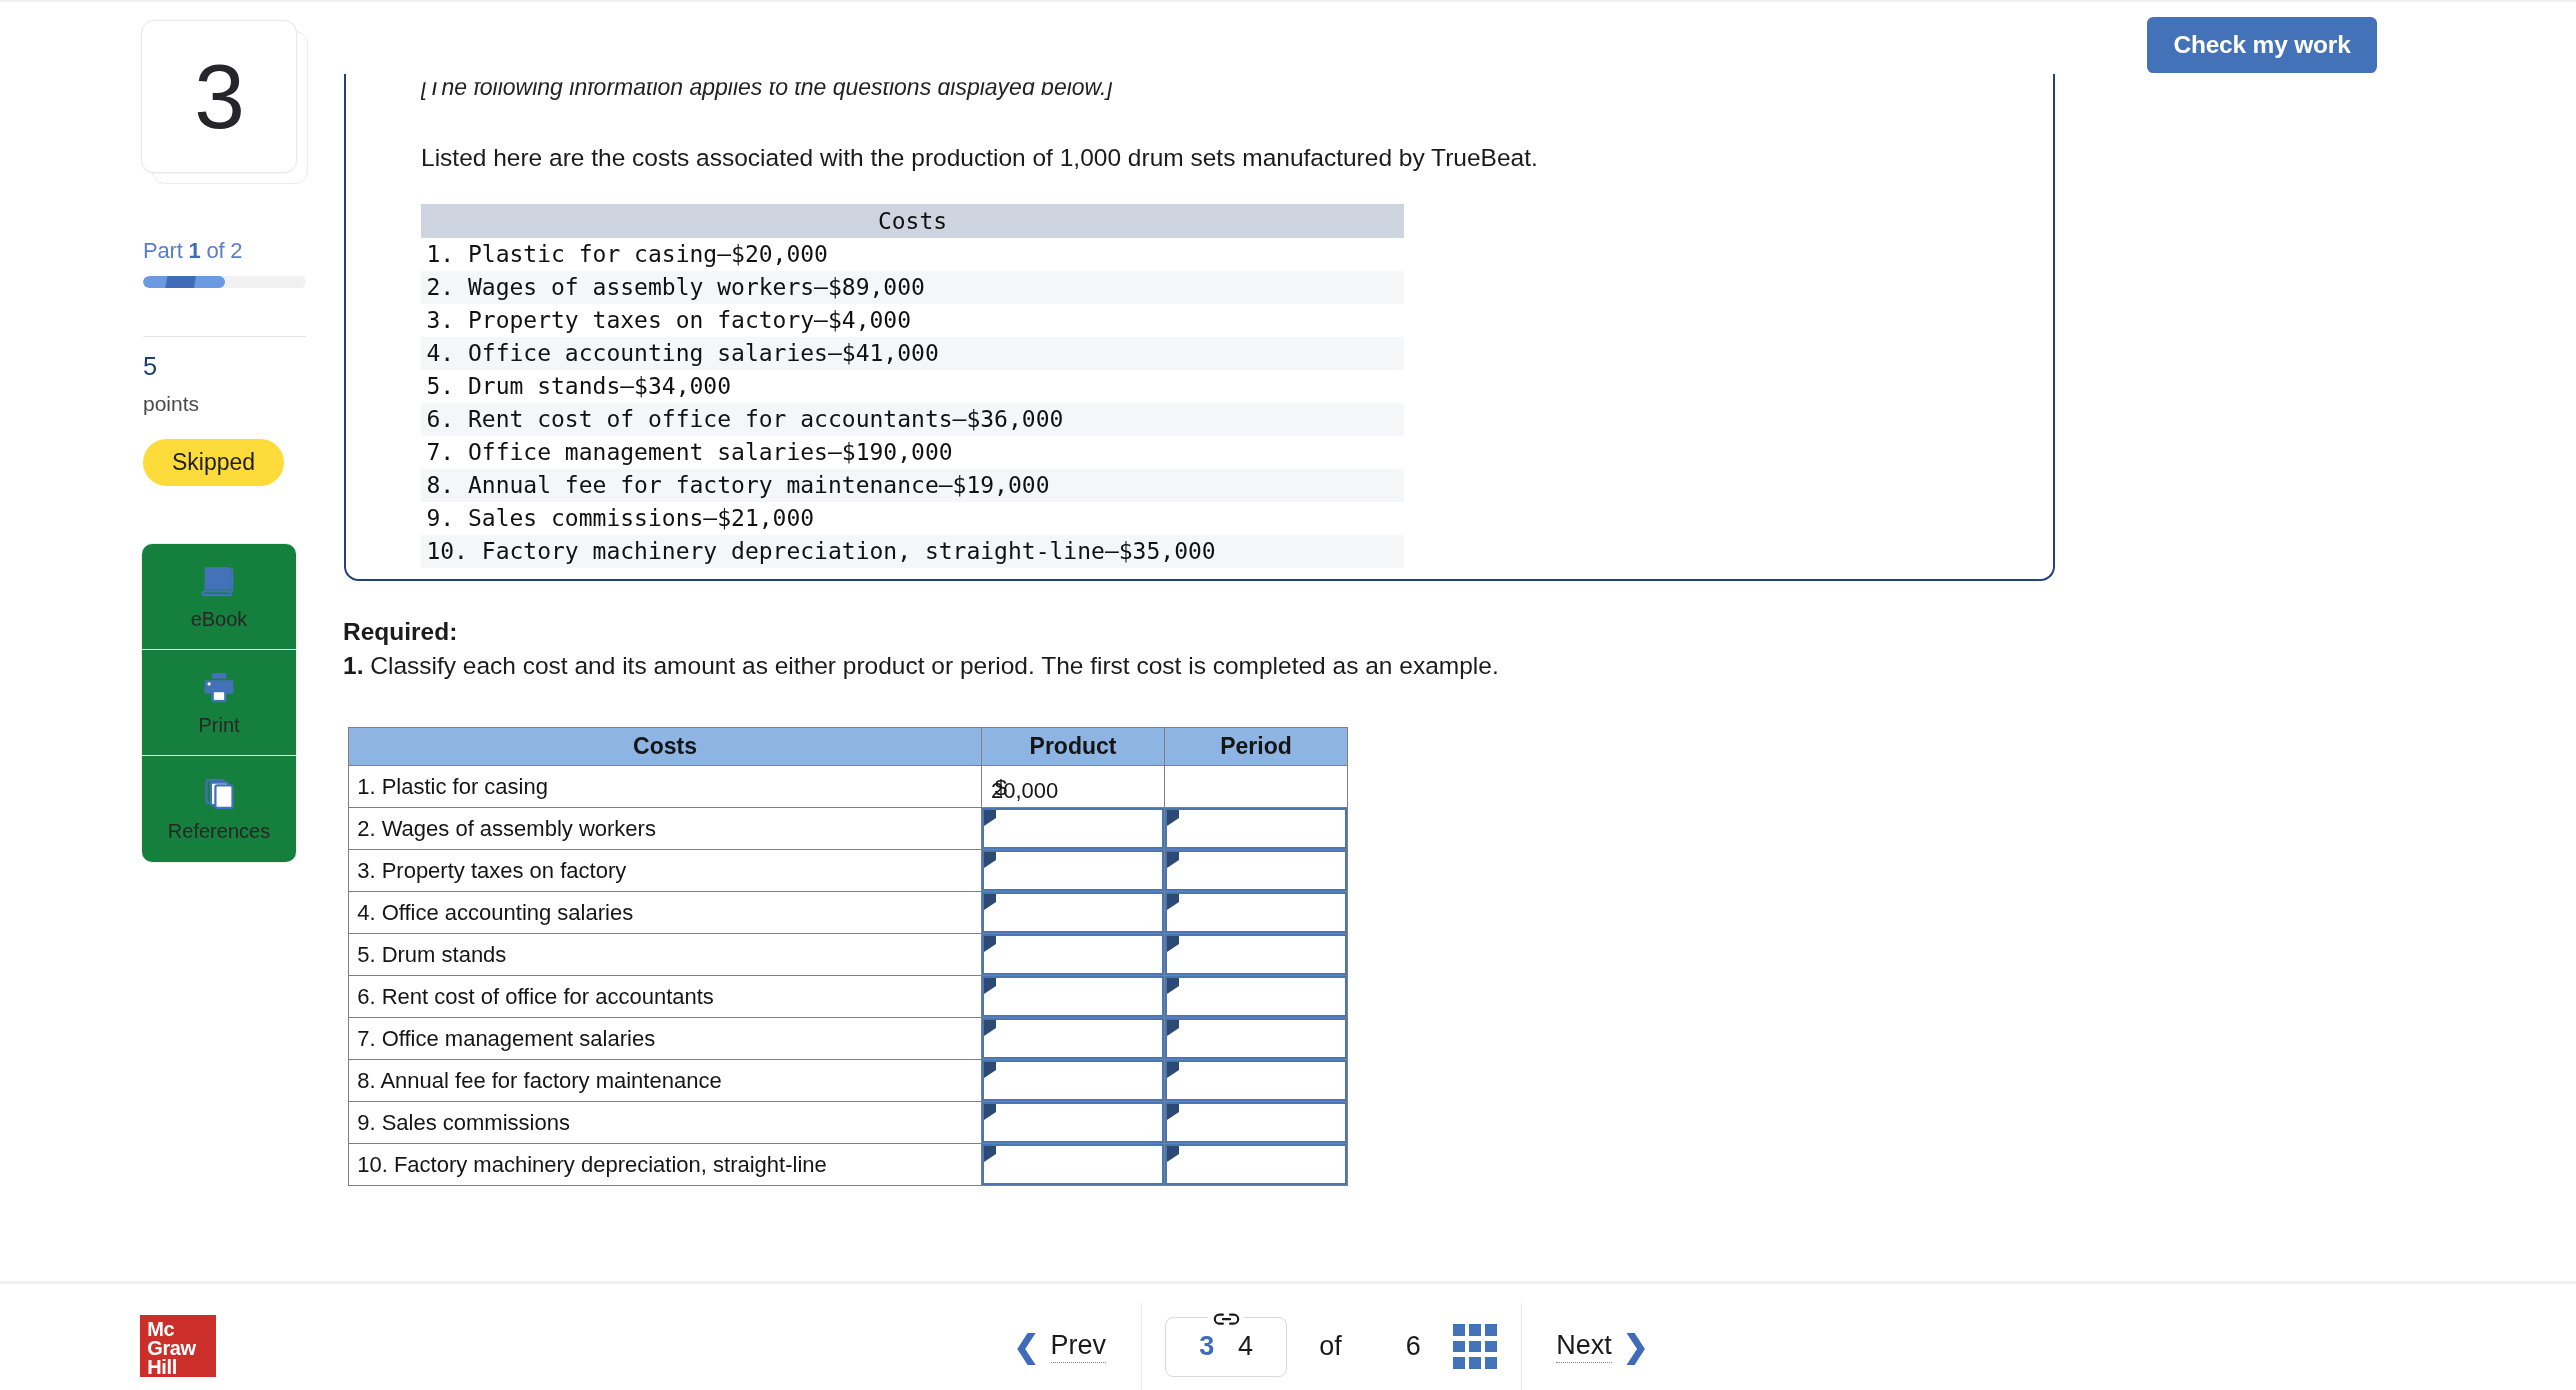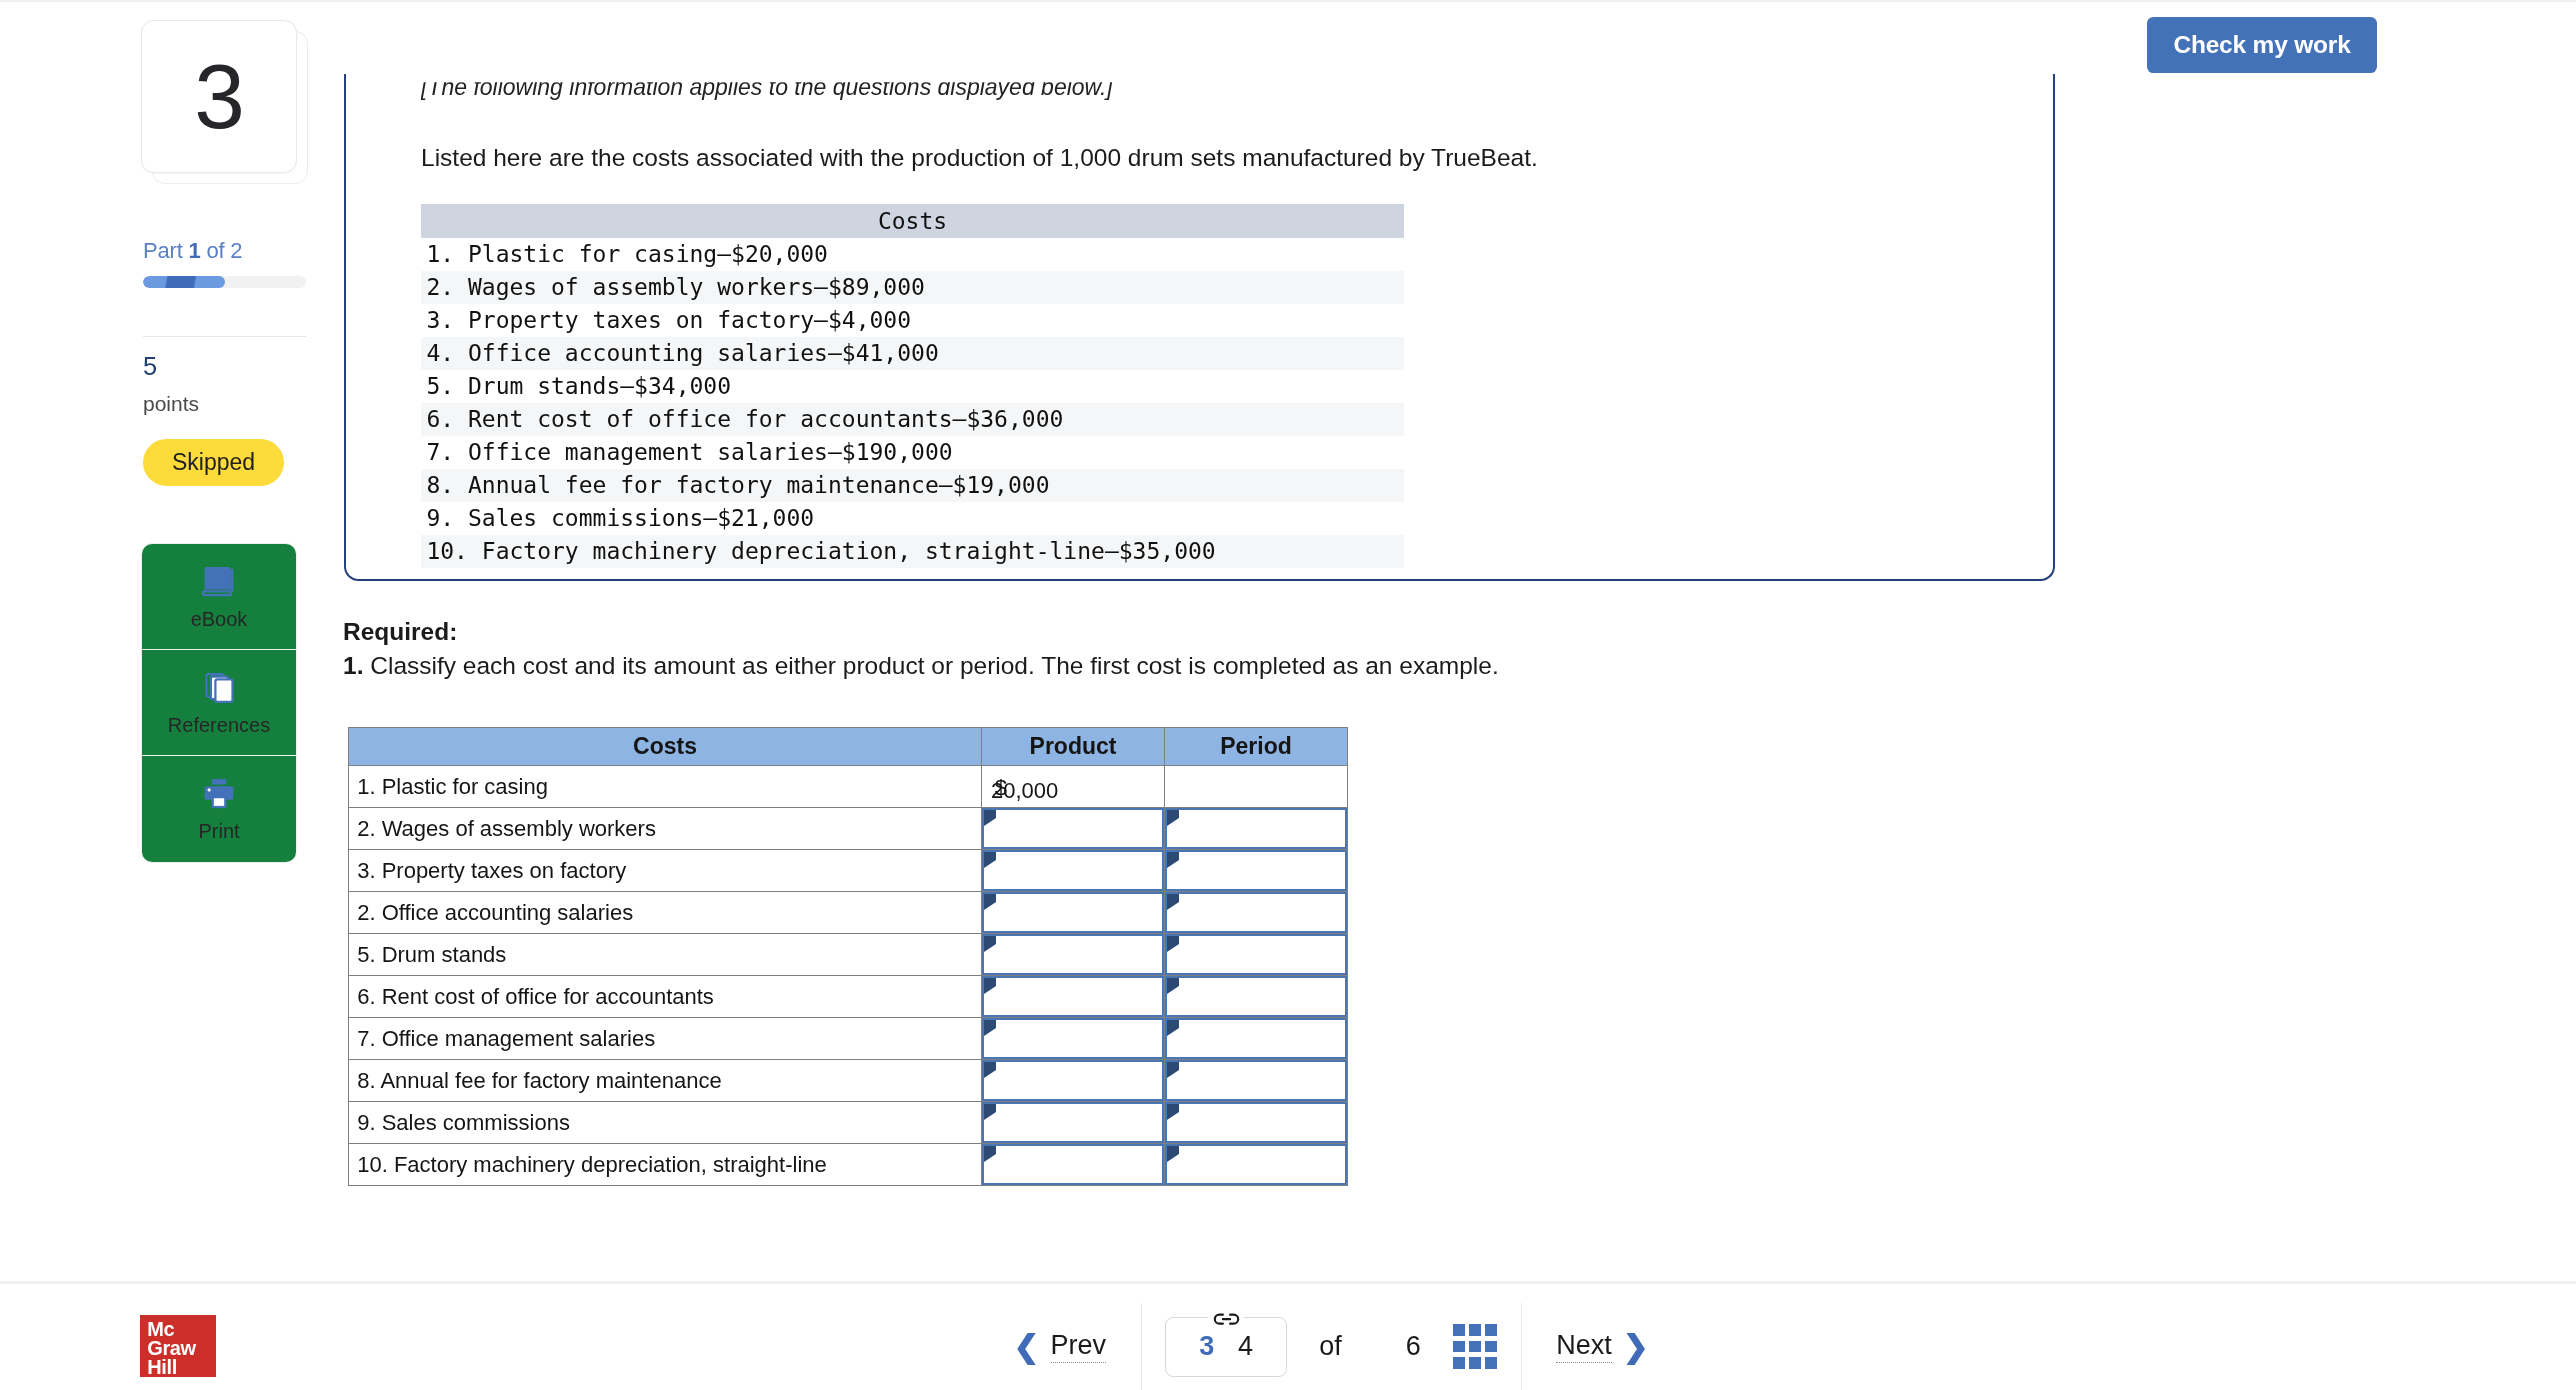--- a/index.html
+++ b/index.html
@@ -324,38 +324,38 @@
             <path d="M4 29 h29 v4 h-29 a2 2 0 0 1 0 -4 z" fill="none" stroke="#4472b8" stroke-width="2.5"></path>
             <rect x="33" y="4" width="3" height="25" fill="#4472b8"></rect>
           </svg>
         </span>
         <span class="tool-lbl">eBook</span>
       </button>
 
       <button class="tool-btn">
         <span class="tool-ico">
           <svg width="36" height="33" viewBox="0 0 40 36">
-            <rect x="6" y="3" width="19" height="25" rx="2" fill="none" stroke="#4472b8" stroke-width="2.5"></rect>
-            <rect x="11" y="6" width="19" height="25" rx="2" fill="#ffffff" stroke="#4472b8" stroke-width="2.5"></rect>
-            <rect x="16" y="9" width="19" height="25" rx="2" fill="#ffffff" stroke="#4472b8" stroke-width="2.5"></rect>
-          </svg>
-        </span>
-        <span class="tool-lbl">References</span>
-      </button>
-
-      <button class="tool-btn">
-        <span class="tool-ico">
-          <svg width="36" height="33" viewBox="0 0 40 36">
             <rect x="12" y="2" width="16" height="6" fill="#4472b8"></rect>
             <rect x="4" y="10" width="32" height="15" rx="2" fill="#4472b8"></rect>
             <circle cx="9" cy="14" r="1.8" fill="#ffffff"></circle>
             <rect x="13" y="22" width="14" height="11" fill="#ffffff" stroke="#4472b8" stroke-width="2.5"></rect>
           </svg>
         </span>
         <span class="tool-lbl">Print</span>
+      </button>
+
+      <button class="tool-btn">
+        <span class="tool-ico">
+          <svg width="36" height="33" viewBox="0 0 40 36">
+            <rect x="6" y="3" width="19" height="25" rx="2" fill="none" stroke="#4472b8" stroke-width="2.5"></rect>
+            <rect x="11" y="6" width="19" height="25" rx="2" fill="#ffffff" stroke="#4472b8" stroke-width="2.5"></rect>
+            <rect x="16" y="9" width="19" height="25" rx="2" fill="#ffffff" stroke="#4472b8" stroke-width="2.5"></rect>
+          </svg>
+        </span>
+        <span class="tool-lbl">References</span>
       </button>
 
     </div>
   </div>
 
   <div class="qbox"></div>
 
   <div class="italic-note">[The following information applies to the questions displayed below.]</div>
   <div class="intro-line">Listed here are the costs associated with the production of 1,000 drum sets manufactured by TrueBeat.</div>
 
@@ -413,21 +413,21 @@
             <div class="ibox"></div>
             <div class="tri"></div>
           </td>
         <td class="cell-input">
             <div class="ibox"></div>
             <div class="tri"></div>
           </td>
       </tr>
 
       <tr>
-        <td class="cell-cost">2. Office accounting salaries</td>
+        <td class="cell-cost">4. Office accounting salaries</td>
         <td class="cell-input">
             <div class="ibox"></div>
             <div class="tri"></div>
           </td>
         <td class="cell-input">
             <div class="ibox"></div>
             <div class="tri"></div>
           </td>
       </tr>
 

